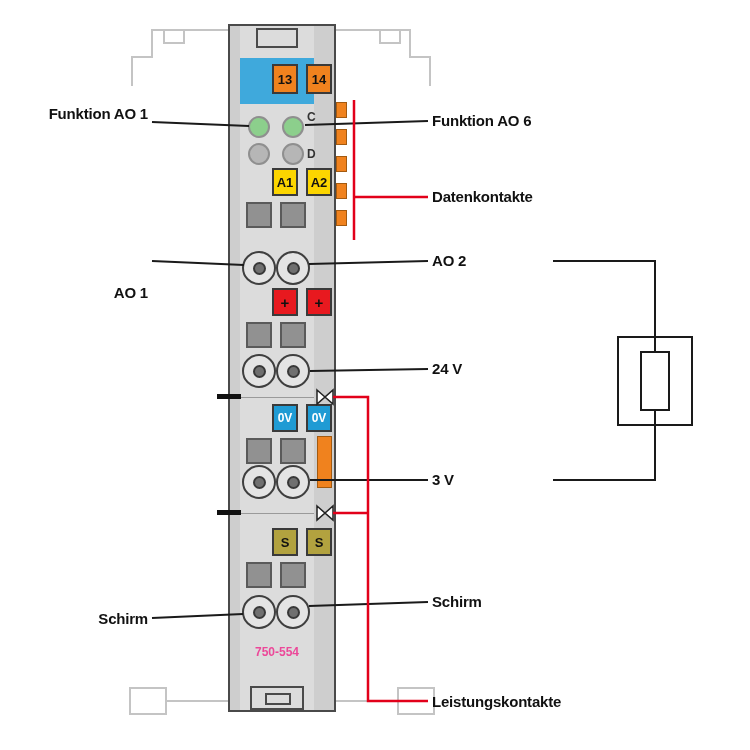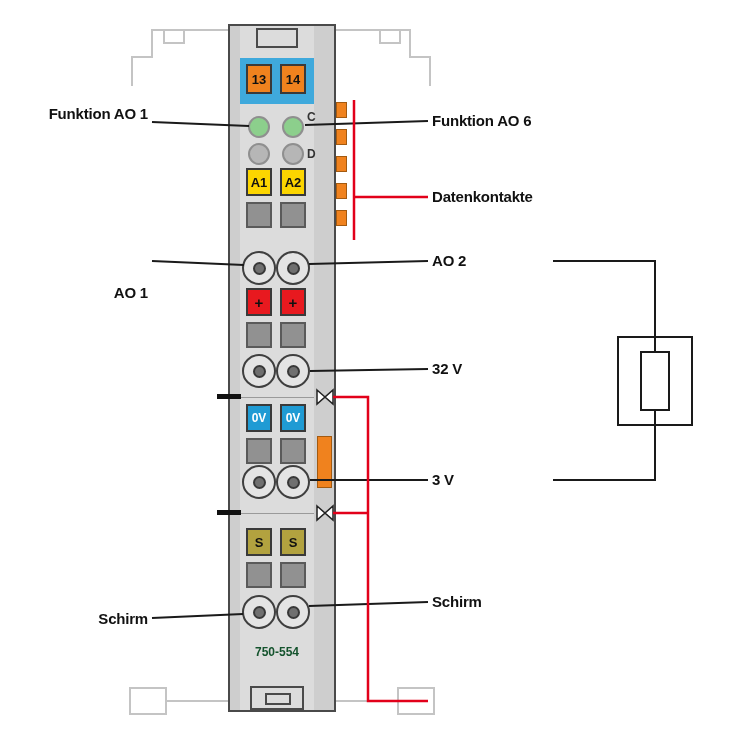--- a/index.html
+++ b/index.html
@@ -5,41 +5,41 @@
   html,body{margin:0;padding:0;background:#ffffff;}
   #stage{position:relative;width:750px;height:750px;background:#ffffff;overflow:hidden;
          font-family:"Liberation Sans",sans-serif;}
   svg.layer{position:absolute;left:0;top:0;pointer-events:none;}
   
   #body{position:absolute;left:228px;top:24px;width:108px;height:688px;background:#dcdcdc;
         border:2px solid #4a4a4a;box-sizing:border-box;}
   .side-strip{position:absolute;top:26px;height:684px;background:#cecece;}
   .band{position:absolute;left:240px;top:58px;width:74px;height:46px;background:#3fa9dc;}
   .sq{position:absolute;width:26px;height:28px;box-sizing:border-box;border:2px solid #3a3a3a;
-      display:flex;align-items:center;justify-content:center;font-weight:bold;font-size:13px;color:#111;}
+      display:flex;align-items:center;justify-content:center;font-weight:bold;font-size:13px;color:#111;margin-left:26px;}
   .sq.orange{background:#f0821e;height:30px;}
   .sq.yellow{background:#fcd500;}
   .sq.red{background:#e8191f;font-size:15px;}
   .sq.blue{background:#1f9bd4;color:#ffffff;font-size:12px;}
   .sq.olive{background:#b2a23f;}
   .gsq{position:absolute;width:26px;height:26px;box-sizing:border-box;background:#919191;border:2px solid #5a5a5a;}
   .led{position:absolute;width:22px;height:22px;border-radius:50%;box-sizing:border-box;border:2px solid #8f8f8f;}
   .led.green{background:#8ccf8c;}
   .led.gray{background:#b6b6b6;}
   .ledletter{position:absolute;font-size:12px;font-weight:bold;color:#333;}
   .term{position:absolute;width:34px;height:34px;border-radius:50%;box-sizing:border-box;
         border:2px solid #3f3f3f;background:#e4e4e4;display:flex;align-items:center;justify-content:center;}
   .term-hole{width:13px;height:13px;border-radius:50%;box-sizing:border-box;background:#6f6f6f;border:2px solid #383838;}
   .sep{position:absolute;left:240px;width:74px;height:1px;background:#9a9a9a;}
   .nub{position:absolute;left:336px;width:11px;height:16px;background:#f0821e;border:1px solid #a35a10;box-sizing:border-box;}
   .latch{position:absolute;left:317px;top:436px;width:15px;height:52px;background:#f0821e;border:1px solid #a35a10;box-sizing:border-box;}
   .topnotch{position:absolute;left:256px;top:28px;width:42px;height:20px;border:2px solid #4a4a4a;box-sizing:border-box;}
   .botlatch{position:absolute;left:250px;top:686px;width:54px;height:24px;border:2px solid #4a4a4a;background:#dcdcdc;box-sizing:border-box;}
   .botlatch-inner{position:absolute;left:13px;top:5px;width:26px;height:12px;border:2px solid #4a4a4a;box-sizing:border-box;}
-  .partnum{position:absolute;left:240px;top:645px;width:74px;text-align:center;font-size:12px;font-weight:bold;color:#14532d;}
+  .partnum{position:absolute;left:240px;top:645px;width:74px;text-align:center;font-size:12px;font-weight:bold;color:#ec4899;}
   
   .lbl{position:absolute;font-size:15px;font-weight:bold;color:#111;white-space:nowrap;letter-spacing:-0.2px;line-height:18px;}
   .lbl.l{text-align:right;}
 </style>
 </head>
 <body>
 
 <div id="stage">
 
   <svg class="layer" width="750" height="750">
@@ -190,17 +190,18 @@
     </g>
   </svg>
 
   <div class="lbl l" style="right:602px;top:105px;">Funktion AO 1</div>
   <div class="lbl l" style="right:602px;top:252px;margin-top:32px;">AO 1</div>
   <div class="lbl l" style="right:602px;top:610px;">Schirm</div>
 
   <div class="lbl" style="left:432px;top:112px;">Funktion AO 6</div>
   <div class="lbl" style="left:432px;top:188px;">Datenkontakte</div>
   <div class="lbl" style="left:432px;top:252px;text-align:right;">AO 2</div>
-  <div class="lbl" style="left:432px;top:360px;">32 V</div>
+  <div class="lbl" style="left:432px;top:360px;">24 V</div>
   <div class="lbl" style="left:432px;top:471px;">3 V</div>
   <div class="lbl" style="left:432px;top:593px;">Schirm</div>
+  <div class="lbl" style="left:432px;top:693px;">Leistungskontakte</div>
 
 </div>
 
 </body></html>

